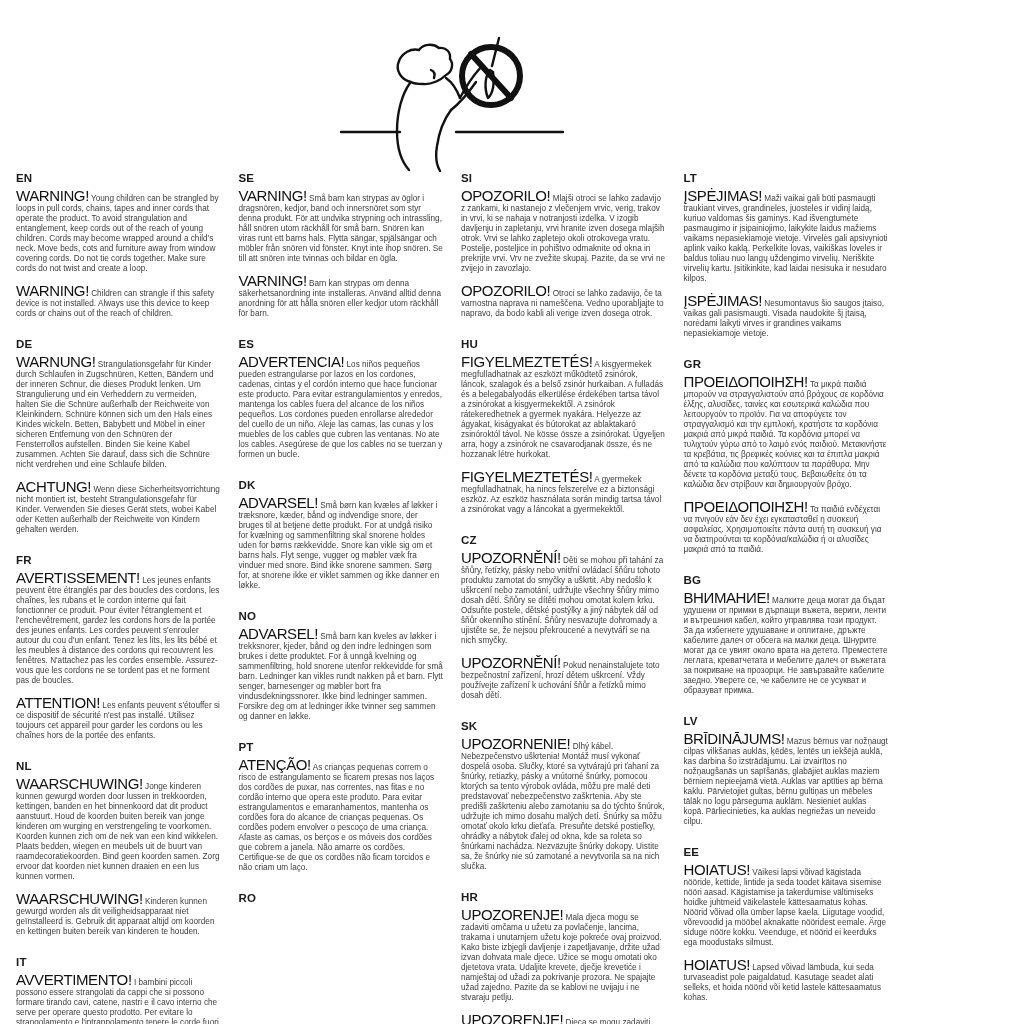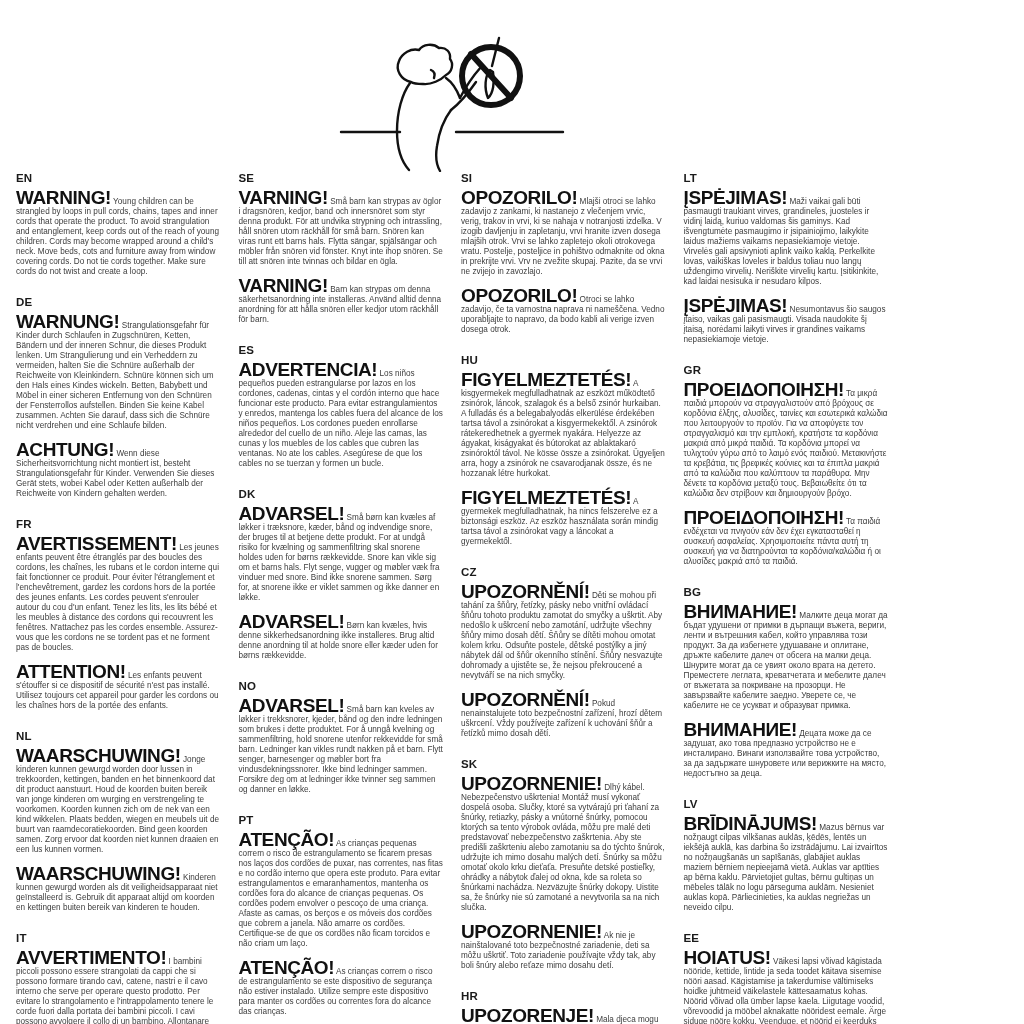--- a/index.html
+++ b/index.html
@@ -40,22 +40,22 @@
     margin: 0 0 4px 0;
     letter-spacing: 0.2px;
   }
   .warning {
     margin: 0 0 9px 0;
     font-size: 8.2px;
     line-height: 1.22;
     text-align: left;
   }
   .warning-title {
-    font-size: 19px;
-    font-weight: 700;
+    font-size: 15px;
+    font-weight: 400;
     color: #111111;
     letter-spacing: -0.4px;
     line-height: 1;
   }
   .warning-text { color: #3c3c3c; }
   svg .ln { fill: none; stroke: #111; stroke-width: 2.4; stroke-linecap: round; stroke-linejoin: round; }
   svg .thick { fill: none; stroke: #111; stroke-width: 6; stroke-linecap: round; }
 </style>
 </head>
 <body>
@@ -83,20 +83,21 @@
       <circle class="thick" cx="164" cy="40" r="29" fill="none"></circle>
       <line class="thick" x1="144" y1="18" x2="184" y2="62"></line>
     </svg>
   </div>
 
   <div class="columns">
       <div>
         <section class="lang-section">
           <h2 class="lang-code">EN</h2>
           <p class="warning"><span class="warning-title">WARNING!</span> <span class="warning-text">Young children can be strangled by loops in pull cords, chains, tapes and inner cords that operate the product. To avoid strangulation and entanglement, keep cords out of the reach of young children. Cords may become wrapped around a child's neck. Move beds, cots and furniture away from window covering cords. Do not tie cords together. Make sure cords do not twist and create a loop.</span></p>
+          <p class="warning"><span class="warning-title">WARNING!</span> <span class="warning-text">Children can strangle if this safety device is not installed. Always use this device to keep cords or chains out of the reach of children.</span></p>
         </section>
         <section class="lang-section">
           <h2 class="lang-code">DE</h2>
           <p class="warning"><span class="warning-title">WARNUNG!</span> <span class="warning-text">Strangulationsgefahr für Kinder durch Schlaufen in Zugschnüren, Ketten, Bändern und der inneren Schnur, die dieses Produkt lenken. Um Strangulierung und ein Verheddern zu vermeiden, halten Sie die Schnüre außerhalb der Reichweite von Kleinkindern. Schnüre können sich um den Hals eines Kindes wickeln. Betten, Babybett und Möbel in einer sicheren Entfernung von den Schnüren der Fensterrollos aufstellen. Binden Sie keine Kabel zusammen. Achten Sie darauf, dass sich die Schnüre nicht verdrehen und eine Schlaufe bilden.</span></p>
           <p class="warning"><span class="warning-title">ACHTUNG!</span> <span class="warning-text">Wenn diese Sicherheitsvorrichtung nicht montiert ist, besteht Strangulationsgefahr für Kinder. Verwenden Sie dieses Gerät stets, wobei Kabel oder Ketten außerhalb der Reichweite von Kindern gehalten werden.</span></p>
         </section>
         <section class="lang-section">
           <h2 class="lang-code">FR</h2>
           <p class="warning"><span class="warning-title">AVERTISSEMENT!</span> <span class="warning-text">Les jeunes enfants peuvent être étranglés par des boucles des cordons, les chaînes, les rubans et le cordon interne qui fait fonctionner ce produit. Pour éviter l'étranglement et l'enchevêtrement, gardez les cordons hors de la portée des jeunes enfants. Les cordes peuvent s'enrouler autour du cou d'un enfant. Tenez les lits, les lits bébé et les meubles à distance des cordons qui recouvrent les fenêtres. N'attachez pas les cordes ensemble. Assurez-vous que les cordons ne se tordent pas et ne forment pas de boucles.</span></p>
           <p class="warning"><span class="warning-title">ATTENTION!</span> <span class="warning-text">Les enfants peuvent s'étouffer si ce dispositif de sécurité n'est pas installé. Utilisez toujours cet appareil pour garder les cordons ou les chaînes hors de la portée des enfants.</span></p>
@@ -118,30 +119,28 @@
           <p class="warning"><span class="warning-title">VARNING!</span> <span class="warning-text">Små barn kan strypas av öglor i dragsnören, kedjor, band och innersnöret som styr denna produkt. För att undvika strypning och intrassling, håll snören utom räckhåll för små barn. Snören kan viras runt ett barns hals. Flytta sängar, spjälsängar och möbler från snören vid fönster. Knyt inte ihop snören. Se till att snören inte tvinnas och bildar en ögla.</span></p>
           <p class="warning"><span class="warning-title">VARNING!</span> <span class="warning-text">Barn kan strypas om denna säkerhetsanordning inte installeras. Använd alltid denna anordning för att hålla snören eller kedjor utom räckhåll för barn.</span></p>
         </section>
         <section class="lang-section">
           <h2 class="lang-code">ES</h2>
           <p class="warning"><span class="warning-title">ADVERTENCIA!</span> <span class="warning-text">Los niños pequeños pueden estrangularse por lazos en los cordones, cadenas, cintas y el cordón interno que hace funcionar este producto. Para evitar estrangulamientos y enredos, mantenga los cables fuera del alcance de los niños pequeños. Los cordones pueden enrollarse alrededor del cuello de un niño. Aleje las camas, las cunas y los muebles de los cables que cubren las ventanas. No ate los cables. Asegúrese de que los cables no se tuerzan y formen un bucle.</span></p>
         </section>
         <section class="lang-section">
           <h2 class="lang-code">DK</h2>
           <p class="warning"><span class="warning-title">ADVARSEL!</span> <span class="warning-text">Små børn kan kvæles af løkker i træksnore, kæder, bånd og indvendige snore, der bruges til at betjene dette produkt. For at undgå risiko for kvælning og sammenfiltring skal snorene holdes uden for børns rækkevidde. Snore kan vikle sig om et barns hals. Flyt senge, vugger og møbler væk fra vinduer med snore. Bind ikke snorene sammen. Sørg for, at snorene ikke er viklet sammen og ikke danner en løkke.</span></p>
-          <p class="warning"><span class="warning-title">ADVARSEL!</span> <span class="warning-text">Børn kan kvæles, hvis denne sikkerhedsanordning ikke installeres. Brug altid denne anordning til at holde snore eller kæder uden for børns rækkevidde.</span></p>
         </section>
         <section class="lang-section">
           <h2 class="lang-code">NO</h2>
           <p class="warning"><span class="warning-title">ADVARSEL!</span> <span class="warning-text">Små barn kan kveles av løkker i trekksnorer, kjeder, bånd og den indre ledningen som brukes i dette produktet. For å unngå kvelning og sammenfiltring, hold snorene utenfor rekkevidde for små barn. Ledninger kan vikles rundt nakken på et barn. Flytt senger, barnesenger og møbler bort fra vindusdekningssnorer. Ikke bind ledninger sammen. Forsikre deg om at ledninger ikke tvinner seg sammen og danner en løkke.</span></p>
         </section>
         <section class="lang-section">
           <h2 class="lang-code">PT</h2>
           <p class="warning"><span class="warning-title">ATENÇÃO!</span> <span class="warning-text">As crianças pequenas correm o risco de estrangulamento se ficarem presas nos laços dos cordões de puxar, nas correntes, nas fitas e no cordão interno que opera este produto. Para evitar estrangulamentos e emaranhamentos, mantenha os cordões fora do alcance de crianças pequenas. Os cordões podem envolver o pescoço de uma criança. Afaste as camas, os berços e os móveis dos cordões que cobrem a janela. Não amarre os cordões. Certifique-se de que os cordões não ficam torcidos e não criam um laço.</span></p>
-          <p class="warning"><span class="warning-title">ATENÇÃO!</span> <span class="warning-text">As crianças correm o risco de estrangulamento se este dispositivo de segurança não estiver instalado. Utilize sempre este dispositivo para manter os cordões ou correntes fora do alcance das crianças.</span></p>
         </section>
         <section class="lang-section">
           <h2 class="lang-code">RO</h2>
         </section>
       </div>
       <div>
         <section class="lang-section">
           <h2 class="lang-code">SI</h2>
           <p class="warning"><span class="warning-title">OPOZORILO!</span> <span class="warning-text">Mlajši otroci se lahko zadavijo z zankami, ki nastanejo z vlečenjem vrvic, verig, trakov in vrvi, ki se nahaja v notranjosti izdelka. V izogib davljenju in zapletanju, vrvi hranite izven dosega mlajših otrok. Vrvi se lahko zapletejo okoli otrokovega vratu. Postelje, posteljice in pohištvo odmaknite od okna in prekrijte vrvi. Vrv ne zvežite skupaj. Pazite, da se vrvi ne zvijejo in zavozlajo.</span></p>
           <p class="warning"><span class="warning-title">OPOZORILO!</span> <span class="warning-text">Otroci se lahko zadavijo, če ta varnostna naprava ni nameščena. Vedno uporabljajte to napravo, da bodo kabli ali verige izven dosega otrok.</span></p>
@@ -152,21 +151,20 @@
           <p class="warning"><span class="warning-title">FIGYELMEZTETÉS!</span> <span class="warning-text">A gyermekek megfulladhatnak, ha nincs felszerelve ez a biztonsági eszköz. Az eszköz használata során mindig tartsa távol a zsinórokat vagy a láncokat a gyermekektől.</span></p>
         </section>
         <section class="lang-section">
           <h2 class="lang-code">CZ</h2>
           <p class="warning"><span class="warning-title">UPOZORNĚNÍ!</span> <span class="warning-text">Děti se mohou při tahání za šňůry, řetízky, pásky nebo vnitřní ovládací šňůru tohoto produktu zamotat do smyčky a uškrtit. Aby nedošlo k uškrcení nebo zamotání, udržujte všechny šňůry mimo dosah dětí. Šňůry se dítěti mohou omotat kolem krku. Odsuňte postele, dětské postýlky a jiný nábytek dál od šňůr okenního stínění. Šňůry nesvazujte dohromady a ujistěte se, že nejsou překroucené a nevytváří se na nich smyčky.</span></p>
           <p class="warning"><span class="warning-title">UPOZORNĚNÍ!</span> <span class="warning-text">Pokud nenainstalujete toto bezpečnostní zařízení, hrozí dětem uškrcení. Vždy používejte zařízení k uchování šňůr a řetízků mimo dosah dětí.</span></p>
         </section>
         <section class="lang-section">
           <h2 class="lang-code">SK</h2>
           <p class="warning"><span class="warning-title">UPOZORNENIE!</span> <span class="warning-text">Dlhý kábel. Nebezpečenstvo uškrtenia! Montáž musí vykonať dospelá osoba. Slučky, ktoré sa vytvárajú pri ťahaní za šnúrky, retiazky, pásky a vnútorné šnúrky, pomocou ktorých sa tento výrobok ovláda, môžu pre malé deti predstavovať nebezpečenstvo zaškrtenia. Aby ste predišli zaškrteniu alebo zamotaniu sa do týchto šnúrok, udržujte ich mimo dosahu malých detí. Šnúrky sa môžu omotať okolo krku dieťaťa. Presuňte detské postieľky, ohrádky a nábytok ďalej od okna, kde sa roleta so šnúrkami nachádza. Nezväzujte šnúrky dokopy. Uistite sa, že šnúrky nie sú zamotané a nevytvorila sa na nich slučka.</span></p>
-          <p class="warning"><span class="warning-title">UPOZORNENIE!</span> <span class="warning-text">Ak nie je nainštalované toto bezpečnostné zariadenie, deti sa môžu uškrtiť. Toto zariadenie používajte vždy tak, aby boli šnúry alebo reťaze mimo dosahu detí.</span></p>
         </section>
         <section class="lang-section">
           <h2 class="lang-code">HR</h2>
           <p class="warning"><span class="warning-title">UPOZORENJE!</span> <span class="warning-text">Mala djeca mogu se zadaviti omčama u užetu za povlačenje, lancima, trakama i unutarnjem užetu koje pokreće ovaj proizvod. Kako biste izbjegli davljenje i zapetljavanje, držite užad izvan dohvata male djece. Užice se mogu omotati oko djetetova vrata. Udaljite krevete, dječje krevetiće i namještaj od užadi za pokrivanje prozora. Ne spajajte užad zajedno. Pazite da se kablovi ne uvijaju i ne stvaraju petlju.</span></p>
           <p class="warning"><span class="warning-title">UPOZORENJE!</span> <span class="warning-text">Djeca se mogu zadaviti ako ovaj sigurnosni uređaj nije postavljen. Uvijek upotrebljavajte uređaj kako biste držali užad ili lance izvan dohvata djece.</span></p>
         </section>
       </div>
       <div>
         <section class="lang-section">
           <h2 class="lang-code">LT</h2>
@@ -174,21 +172,20 @@
           <p class="warning"><span class="warning-title">ĮSPĖJIMAS!</span> <span class="warning-text">Nesumontavus šio saugos įtaiso, vaikas gali pasismaugti. Visada naudokite šį įtaisą, norėdami laikyti virves ir grandines vaikams nepasiekiamoje vietoje.</span></p>
         </section>
         <section class="lang-section">
           <h2 class="lang-code">GR</h2>
           <p class="warning"><span class="warning-title">ΠΡΟΕΙΔΟΠΟΙΗΣΗ!</span> <span class="warning-text">Τα μικρά παιδιά μπορούν να στραγγαλιστούν από βρόχους σε κορδόνια έλξης, αλυσίδες, ταινίες και εσωτερικά καλώδια που λειτουργούν το προϊόν. Για να αποφύγετε τον στραγγαλισμό και την εμπλοκή, κρατήστε τα κορδόνια μακριά από μικρά παιδιά. Τα κορδόνια μπορεί να τυλιχτούν γύρω από το λαιμό ενός παιδιού. Μετακινήστε τα κρεβάτια, τις βρεφικές κούνιες και τα έπιπλα μακριά από τα καλώδια που καλύπτουν τα παράθυρα. Μην δένετε τα κορδόνια μεταξύ τους. Βεβαιωθείτε ότι τα καλώδια δεν στρίβουν και δημιουργούν βρόχο.</span></p>
           <p class="warning"><span class="warning-title">ΠΡΟΕΙΔΟΠΟΙΗΣΗ!</span> <span class="warning-text">Τα παιδιά ενδέχεται να πνιγούν εάν δεν έχει εγκατασταθεί η συσκευή ασφαλείας. Χρησιμοποιείτε πάντα αυτή τη συσκευή για να διατηρούνται τα κορδόνια/καλώδια ή οι αλυσίδες μακριά από τα παιδιά.</span></p>
         </section>
         <section class="lang-section">
           <h2 class="lang-code">BG</h2>
           <p class="warning"><span class="warning-title">ВНИМАНИЕ!</span> <span class="warning-text">Малките деца могат да бъдат удушени от примки в дърпащи въжета, вериги, ленти и вътрешния кабел, който управлява този продукт. За да избегнете удушаване и оплитане, дръжте кабелите далеч от обсега на малки деца. Шнурите могат да се увият около врата на детето. Преместете леглата, креватчетата и мебелите далеч от въжетата за покриване на прозорци. Не завързвайте кабелите заедно. Уверете се, че кабелите не се усукват и образуват примка.</span></p>
-          <p class="warning"><span class="warning-title">ВНИМАНИЕ!</span> <span class="warning-text">Децата може да се задушат, ако това предпазно устройство не е инсталирано. Винаги използвайте това устройство, за да задържате шнуровете или верижките на място, недостъпно за деца.</span></p>
         </section>
         <section class="lang-section">
           <h2 class="lang-code">LV</h2>
           <p class="warning"><span class="warning-title">BRĪDINĀJUMS!</span> <span class="warning-text">Mazus bērnus var nožņaugt cilpas vilkšanas auklās, ķēdēs, lentēs un iekšējā auklā, kas darbina šo izstrādājumu. Lai izvairītos no nožņaugšanās un sapīšanās, glabājiet auklas maziem bērniem nepieejamā vietā. Auklas var aptīties ap bērna kaklu. Pārvietojiet gultas, bērnu gultiņas un mēbeles tālāk no logu pārseguma auklām. Nesieniet auklas kopā. Pārliecinieties, ka auklas negriežas un neveido cilpu.</span></p>
         </section>
         <section class="lang-section">
           <h2 class="lang-code">EE</h2>
           <p class="warning"><span class="warning-title">HOIATUS!</span> <span class="warning-text">Väikesi lapsi võivad kägistada nööride, kettide, lintide ja seda toodet käitava sisemise nööri aasad. Kägistamise ja takerdumise vältimiseks hoidke juhtmeid väikelastele kättesaamatus kohas. Nöörid võivad olla ümber lapse kaela. Liigutage voodid, võrevoodid ja mööbel aknakatte nööridest eemale. Ärge siduge nööre kokku. Veenduge, et nöörid ei keerduks ega moodustaks silmust.</span></p>
           <p class="warning"><span class="warning-title">HOIATUS!</span> <span class="warning-text">Lapsed võivad lämbuda, kui seda turvaseadist pole paigaldatud. Kasutage seadet alati selleks, et hoida nöörid või ketid lastele kättesaamatus kohas.</span></p>
         </section>

